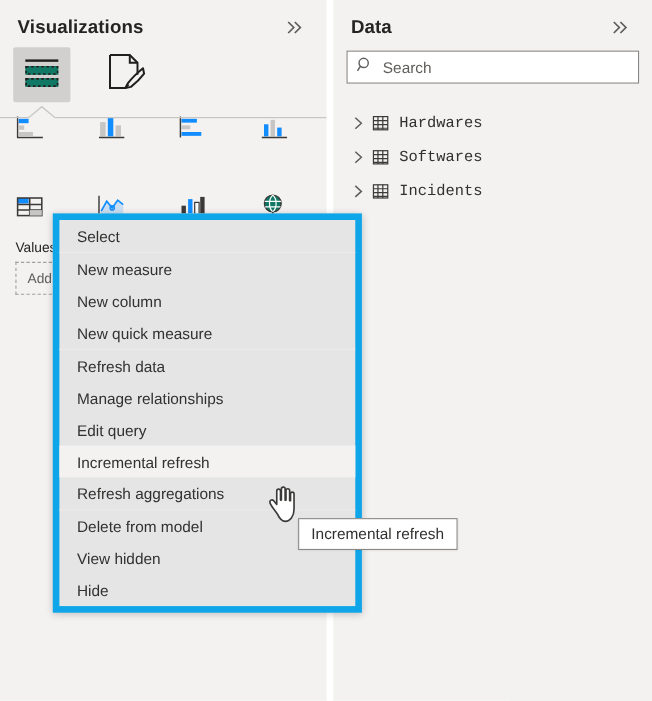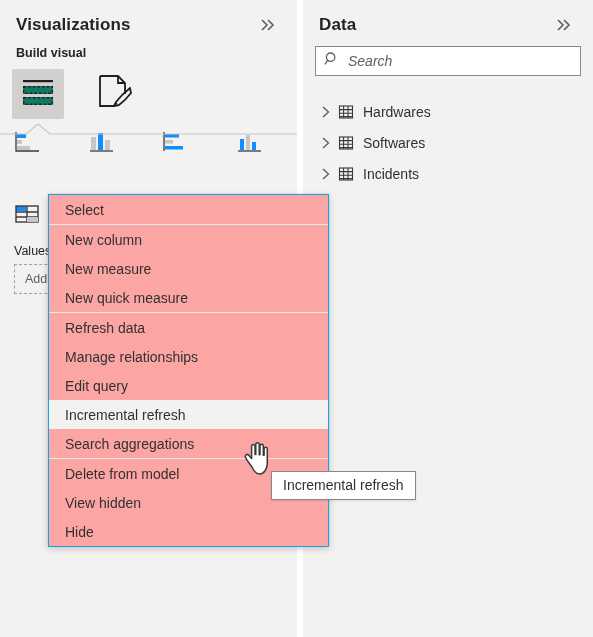--- a/index.html
+++ b/index.html
@@ -119,37 +119,37 @@
     display: flex;
     align-items: center;
     padding-left: 10px;
     box-sizing: border-box;
     font-size: 12.5px;
     color: #605e5c;
     cursor: pointer;
   }
 
   
-  .search-wrap { padding: 12px 12px 16px 12px; font-style: italic; }
+  .search-wrap { padding: 12px 12px 16px 12px; }
   .search-box {
     height: 30px;
     border: 1px solid #8a8886;
     background: #ffffff;
     display: flex;
     align-items: center;
     padding: 0 8px;
     box-sizing: border-box;
     cursor: text;
   }
   .search-text {
     font-size: 14px;
     color: #605e5c;
     margin-left: 8px;
   }
-  .tree { padding: 4px 0 0 8px; }
+  .tree { padding: 4px 0 0 8px; font-family: Liberation Mono, monospace; }
   .tree-row {
     display: flex;
     align-items: center;
     height: 31px;
     cursor: pointer;
     padding-left: 6px;
   }
   .tree-chev {
     width: 18px;
     display: flex;
@@ -169,22 +169,22 @@
     color: #323130;
     margin-left: 6px;
   }
 
   
   #ctxmenu {
     position: absolute;
     left: 48px;
     top: 194px;
     width: 281px;
-    background: #fca5a5;
-    border: 1px solid #0ea5e9;
+    background: #e5e5e5;
+    border: 6px solid #0ea5e9;
     box-shadow: 0 1.6px 7px rgba(0,0,0,.22), 0 0.3px 1.4px rgba(0,0,0,.16);
     z-index: 40;
     padding: 0;
     box-sizing: border-box;
   }
   .mi {
     height: 29px;
     display: flex;
     align-items: center;
     padding-left: 16px;
@@ -235,21 +235,20 @@
     <div class="pane-head">
       <div class="pane-title">Visualizations</div>
       <div class="chev-collapse">
         <svg width="17" height="14" viewBox="0 0 17 14" aria-hidden="true">
           <path d="M2 2 L7 7 L2 12" fill="none" stroke="#605e5c" stroke-width="1.6"></path>
           <path d="M8 2 L13 7 L8 12" fill="none" stroke="#605e5c" stroke-width="1.6"></path>
         </svg>
       </div>
     </div>
 
-    <div class="build-label">Build visual</div>
 
     <div class="tabstrip">
 
       <div class="tabbtn sel">
         <span>
           <svg width="38" height="34" viewBox="0 0 38 34" aria-hidden="true">
             <rect x="4" y="5" width="30" height="2.2" fill="#201f1e"></rect>
             <rect x="4" y="11" width="30" height="8" fill="#117865"></rect>
             <rect x="4" y="22" width="30" height="8" fill="#117865"></rect>
             <g stroke="#201f1e" stroke-width="1.5" stroke-dasharray="2.4 2.2" fill="none">
@@ -511,29 +510,29 @@
             </svg>
         </span>
         <span class="tree-label">Incidents</span>
       </div>
     </div>
   </div>
 
   <div id="ctxmenu">
       <div class="mi">Select</div>
       <div class="mi-sep"></div>
+      <div class="mi">New measure</div>
       <div class="mi">New column</div>
-      <div class="mi">New measure</div>
       <div class="mi">New quick measure</div>
       <div class="mi-sep"></div>
       <div class="mi">Refresh data</div>
       <div class="mi">Manage relationships</div>
       <div class="mi">Edit query</div>
       <div class="mi hover">Incremental refresh</div>
-      <div class="mi">Search aggregations</div>
+      <div class="mi">Refresh aggregations</div>
       <div class="mi-sep"></div>
       <div class="mi">Delete from model</div>
       <div class="mi">View hidden</div>
       <div class="mi">Hide</div>
     </div>
 
   <div id="tooltip">Incremental refresh</div>
 
   <div id="cursor">
     <svg width="34" height="40" viewBox="0 0 34 40" aria-hidden="true">

